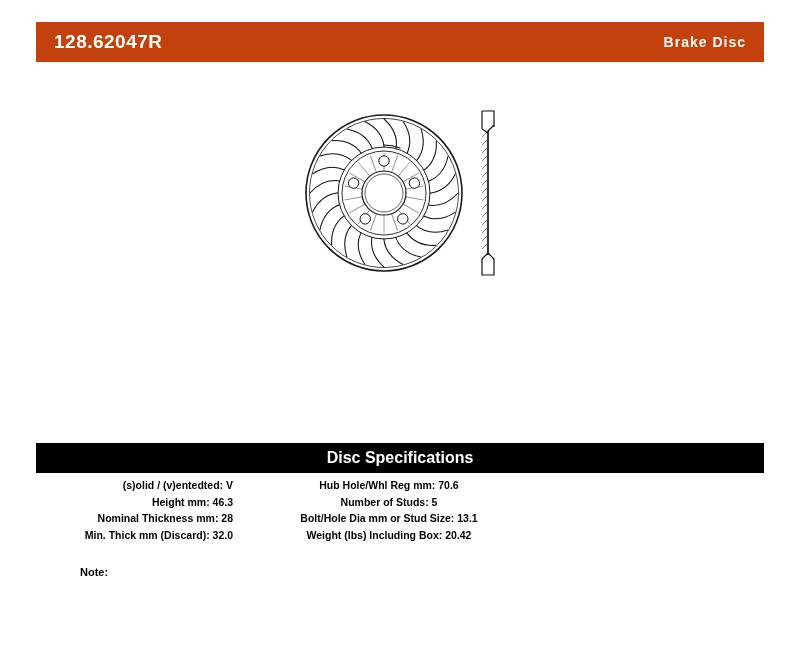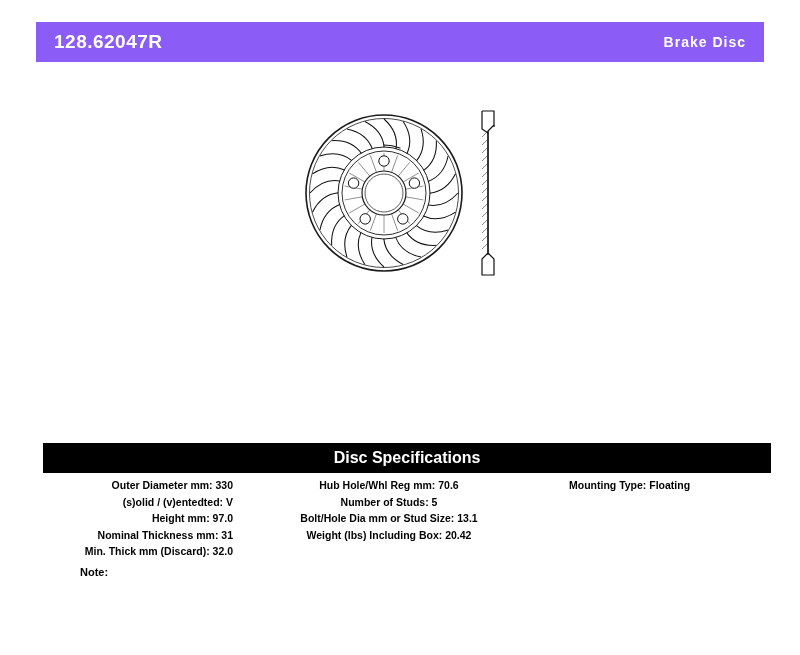--- a/index.html
+++ b/index.html
@@ -16,21 +16,21 @@
     overflow: hidden;
   }
 
   
   .header-bar {
     position: absolute;
     left: 36px;
     top: 22px;
     width: 728px;
     height: 40px;
-    background: #8b5cf6;
+    background: #c2410c;
     display: flex;
     align-items: center;
     justify-content: space-between;
     box-sizing: border-box;
     padding: 0 18px;
   }
   .part-number {
     color: #ffffff;
     font-size: 19px;
     font-weight: bold;
@@ -72,21 +72,20 @@
     width: 728px;
     height: 30px;
     background: #000000;
     color: #ffffff;
     font-size: 16px;
     font-weight: bold;
     display: flex;
     align-items: center;
     justify-content: center;
     box-sizing: border-box;
-    margin-left: 7px;
   }
 
   .spec-body {
     position: absolute;
     left: 36px;
     top: 473px;
     width: 728px;
     height: 120px;
     display: flex;
     font-size: 10.5px;
@@ -333,33 +332,29 @@
     </g>
   </svg>
 </div>
 
 <div class="spec-header">
   <span>Disc Specifications</span>
 </div>
 
 <div class="spec-body">
   <div class="spec-col left">
-    <div class="spec-line">Outer Diameter mm: 330</div>
     <div class="spec-line">(s)olid / (v)entedted: V</div>
-    <div class="spec-line">Height mm: 97.0</div>
-    <div class="spec-line">Nominal Thickness mm: 31</div>
+    <div class="spec-line">Height mm: 46.3</div>
+    <div class="spec-line">Nominal Thickness mm: 28</div>
     <div class="spec-line">Min. Thick mm (Discard): 32.0</div>
   </div>
   <div class="spec-col middle">
     <div class="spec-line">Hub Hole/Whl Reg mm: 70.6</div>
     <div class="spec-line">Number of Studs: 5</div>
     <div class="spec-line">Bolt/Hole Dia mm or Stud Size: 13.1</div>
     <div class="spec-line">Weight (lbs) Including Box: 20.42</div>
   </div>
-  <div class="spec-col right">
-    <div class="spec-line">Mounting Type: Floating</div>
-  </div>
 </div>
 
 <div class="note-row">
   <span class="note-label">Note:</span>
   <span class="note-value"></span>
 </div>
 
 </body></html>

